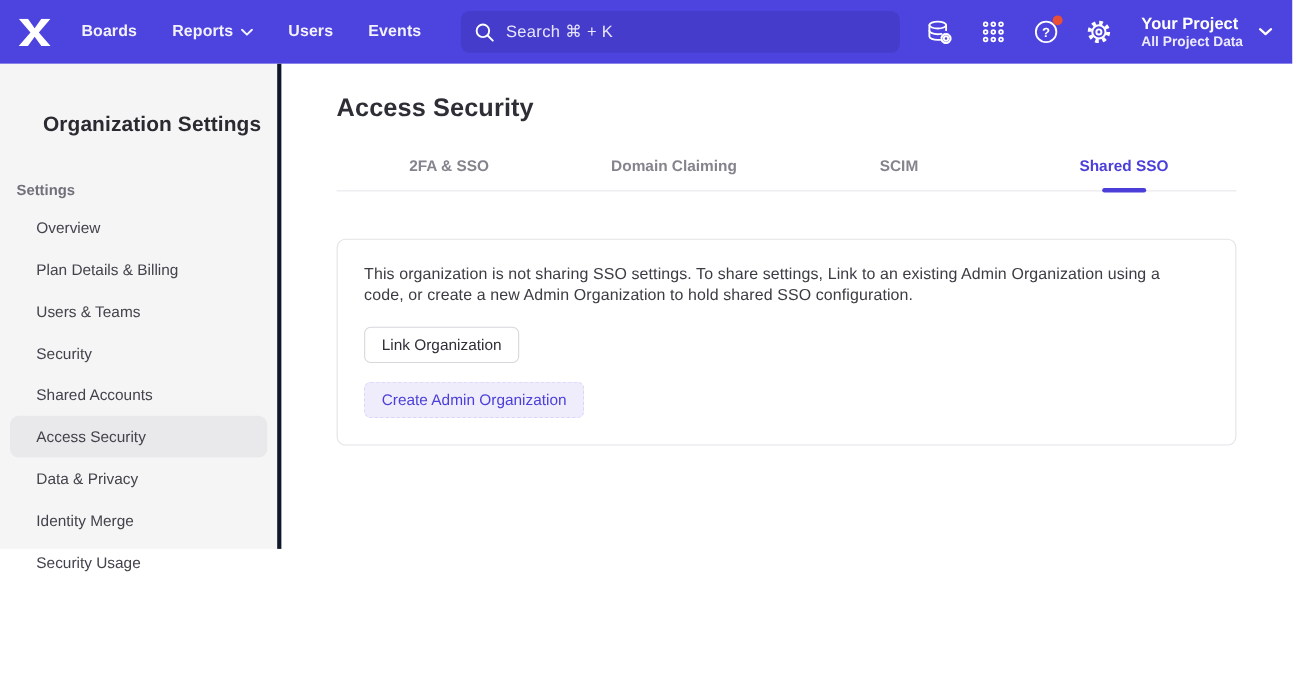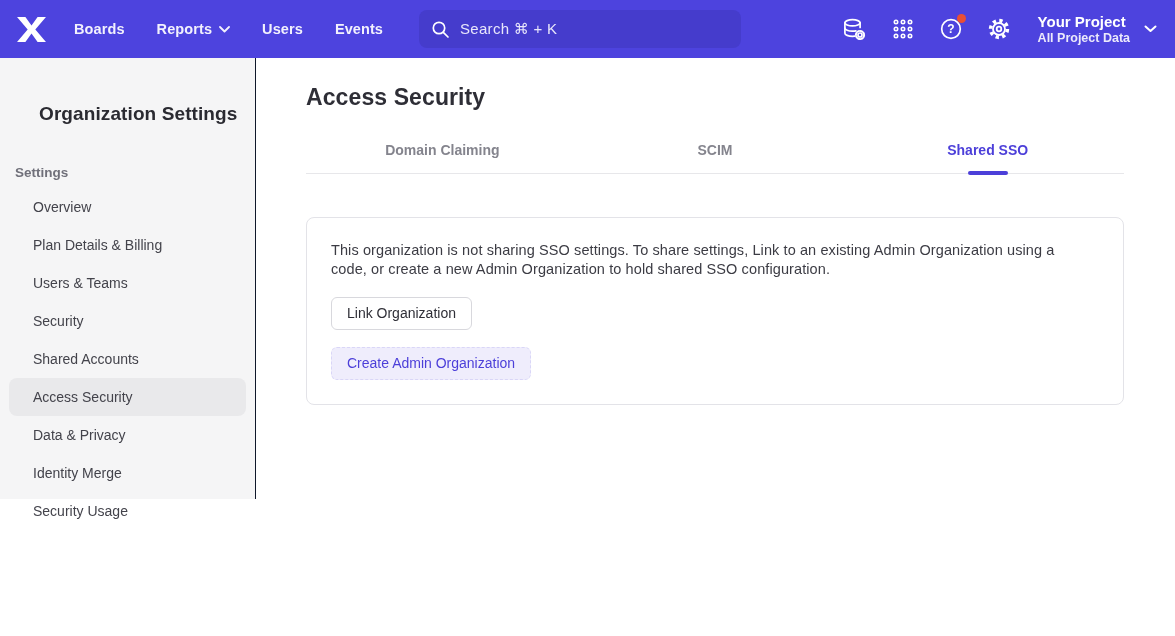--- a/index.html
+++ b/index.html
@@ -20,21 +20,21 @@
   }
   .logo { width: 62px; display: flex; justify-content: center; align-items: center; cursor: pointer; }
   .nav { display: flex; align-items: center; gap: 8px; }
   .nav-item {
     display: flex; align-items: center; gap: 7px;
     padding: 8px 12px; border-radius: 6px;
     font-size: 14.5px; font-weight: 600; letter-spacing: .1px;
     color: #F2F1FD; cursor: pointer; text-decoration: none;
   }
   .search {
-    position: absolute; left: 419px; top: 10px; width: 322px; height: 38px;
+    position: absolute; left: 419px; top: 10px; width: 399px; height: 38px;
     background: #453CCC; border-radius: 8px;
     display: flex; align-items: center; gap: 10px; padding: 0 12px;
     cursor: text;
   }
   .search-placeholder { font-size: 15px; color: #E8E6FB; letter-spacing: .3px; }
   .topbar-right {
     position: absolute; right: 14px; top: 0; height: 58px;
     display: flex; align-items: center; gap: 10px;
   }
   .icon-btn {
@@ -49,21 +49,21 @@
   .project-selector {
     display: flex; align-items: center; gap: 14px;
     padding: 6px 4px 6px 10px; border-radius: 8px; cursor: pointer;
   }
   .project-name { font-size: 15px; font-weight: 700; color: #FFFFFF; line-height: 18px; }
   .project-scope { font-size: 12.5px; font-weight: 600; color: #EBE9FB; line-height: 15px; }
 
   
   .sidebar {
     position: absolute; top: 58px; left: 0; width: 256px; height: 441px;
-    background: #F5F5F6; border-right: 1px solid #0f172a;
+    background: #F5F5F6; border-right: 4px solid #0f172a;
   }
   .sidebar-title {
     font-size: 19px; font-weight: 700; color: #2A2A31;
     padding: 45px 0 0 39px; letter-spacing: .1px;
   }
   .sidebar-section-label {
     font-size: 13.5px; font-weight: 700; color: #70707A;
     padding: 40px 0 8px 15px;
   }
   .sidebar-item {
@@ -226,20 +226,21 @@
     <a class="sidebar-item">Data &amp; Privacy</a>
     <a class="sidebar-item">Identity Merge</a>
     <a class="sidebar-item">Security Usage</a>
   </nav>
 </aside>
 
 <main class="main">
   <h1 class="page-title">Access Security</h1>
 
   <div class="tabs">
+    <div class="tab">2FA &amp; SSO</div>
     <div class="tab">Domain Claiming</div>
     <div class="tab">SCIM</div>
     <div class="tab active">
       <span>Shared SSO</span>
       <span class="tab-underline"></span>
     </div>
   </div>
 
   <section class="card">
     <p class="card-description">This organization is not sharing SSO settings. To share settings, Link to an existing Admin Organization using a code, or create a new Admin Organization to hold shared SSO configuration.</p>

